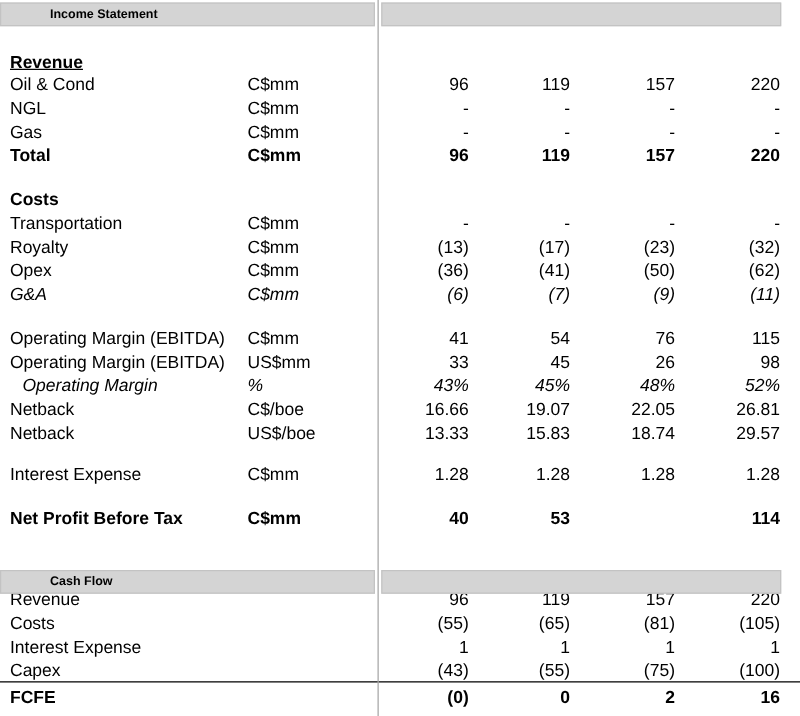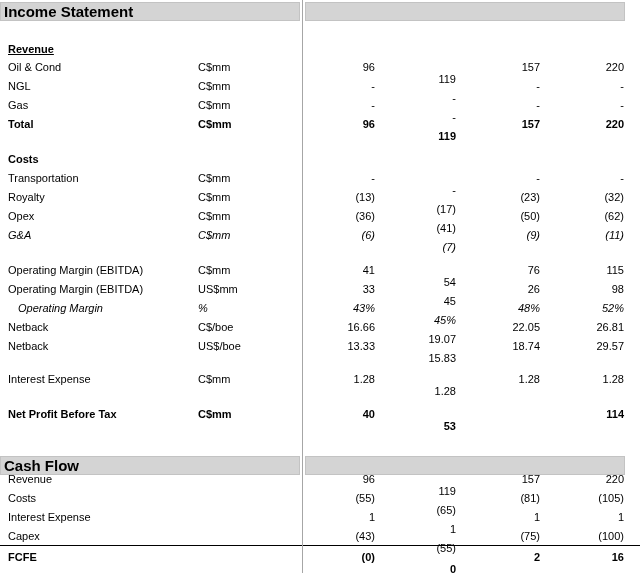--- a/index.html
+++ b/index.html
@@ -47,55 +47,56 @@
     height: 19px;
     background: #d4d4d4;
     border: 1px solid #c3c3c3;
     box-sizing: border-box;
   }
   .band .band-bg-left { left: 0; width: 300px; }
   .band .band-bg-right { left: 305px; width: 320px; }
   .band .band-label {
     position: relative;
     z-index: 3;
-    font-size: 15px;
+    font-size: 10px;
     font-weight: bold;
     padding-left: 4px;
     line-height: 19px;
     white-space: nowrap;
+    margin-left: 36px;
   }
 
   
   .row {
     position: absolute;
     left: 0;
     width: 516px;
     height: 19px;
     line-height: 19px;
-    font-size: 11px;
+    font-size: 14px;
     white-space: nowrap;
   }
   .row .label {
     position: absolute;
     left: 8px;
     top: 0;
   }
   .row .unit {
     position: absolute;
     left: 198px;
     top: 0;
   }
   .row .val {
     position: absolute;
     top: 0;
     text-align: right;
     width: 90px;
   }
   .row .val.c0 { left: 285px; }
-  .row .val.c1 { left: 366px; margin-top: 12px; }
+  .row .val.c1 { left: 366px; }
   .row .val.c2 { left: 450px; }
   .row .val.c3 { left: 534px; }
 
   .bold { font-weight: bold; }
   .italic { font-style: italic; }
   .underline-label { text-decoration: underline; }
   .indent { left: 18px !important; }
 
   
   .val.dash {

